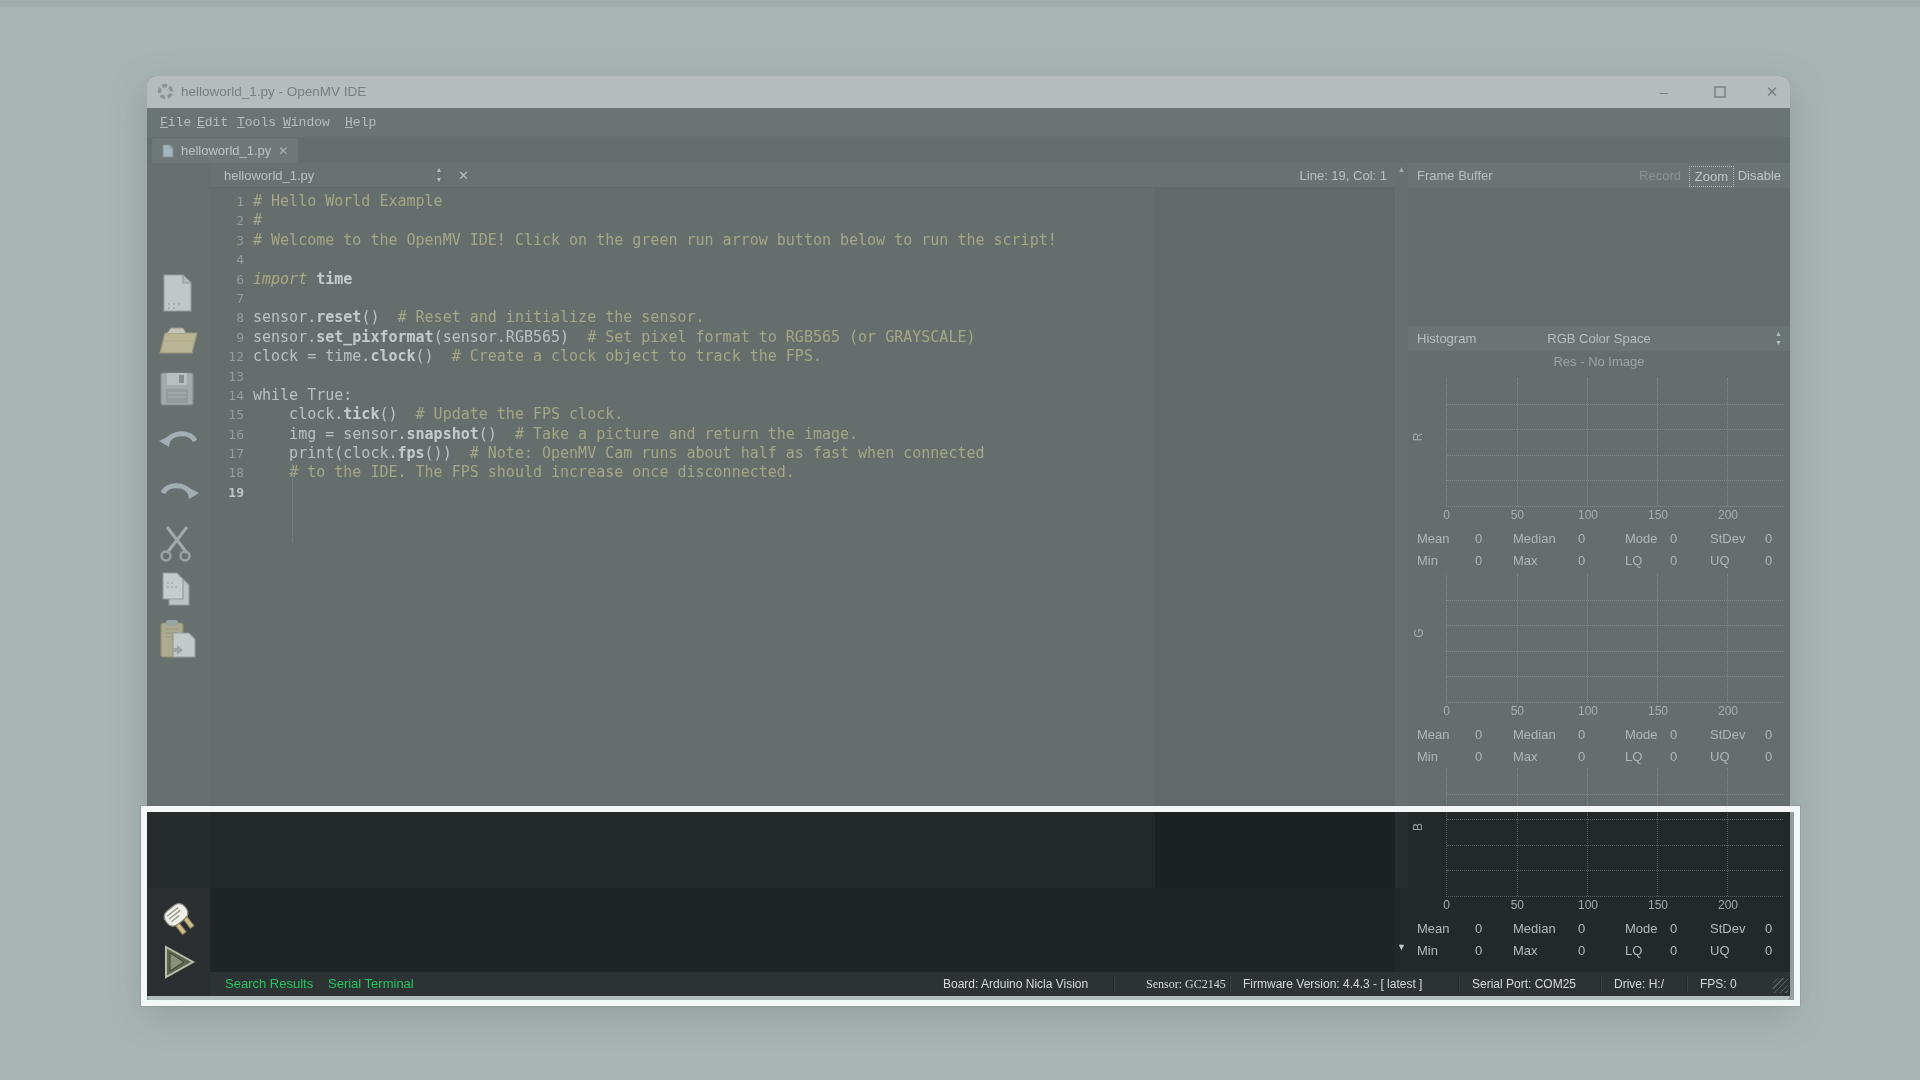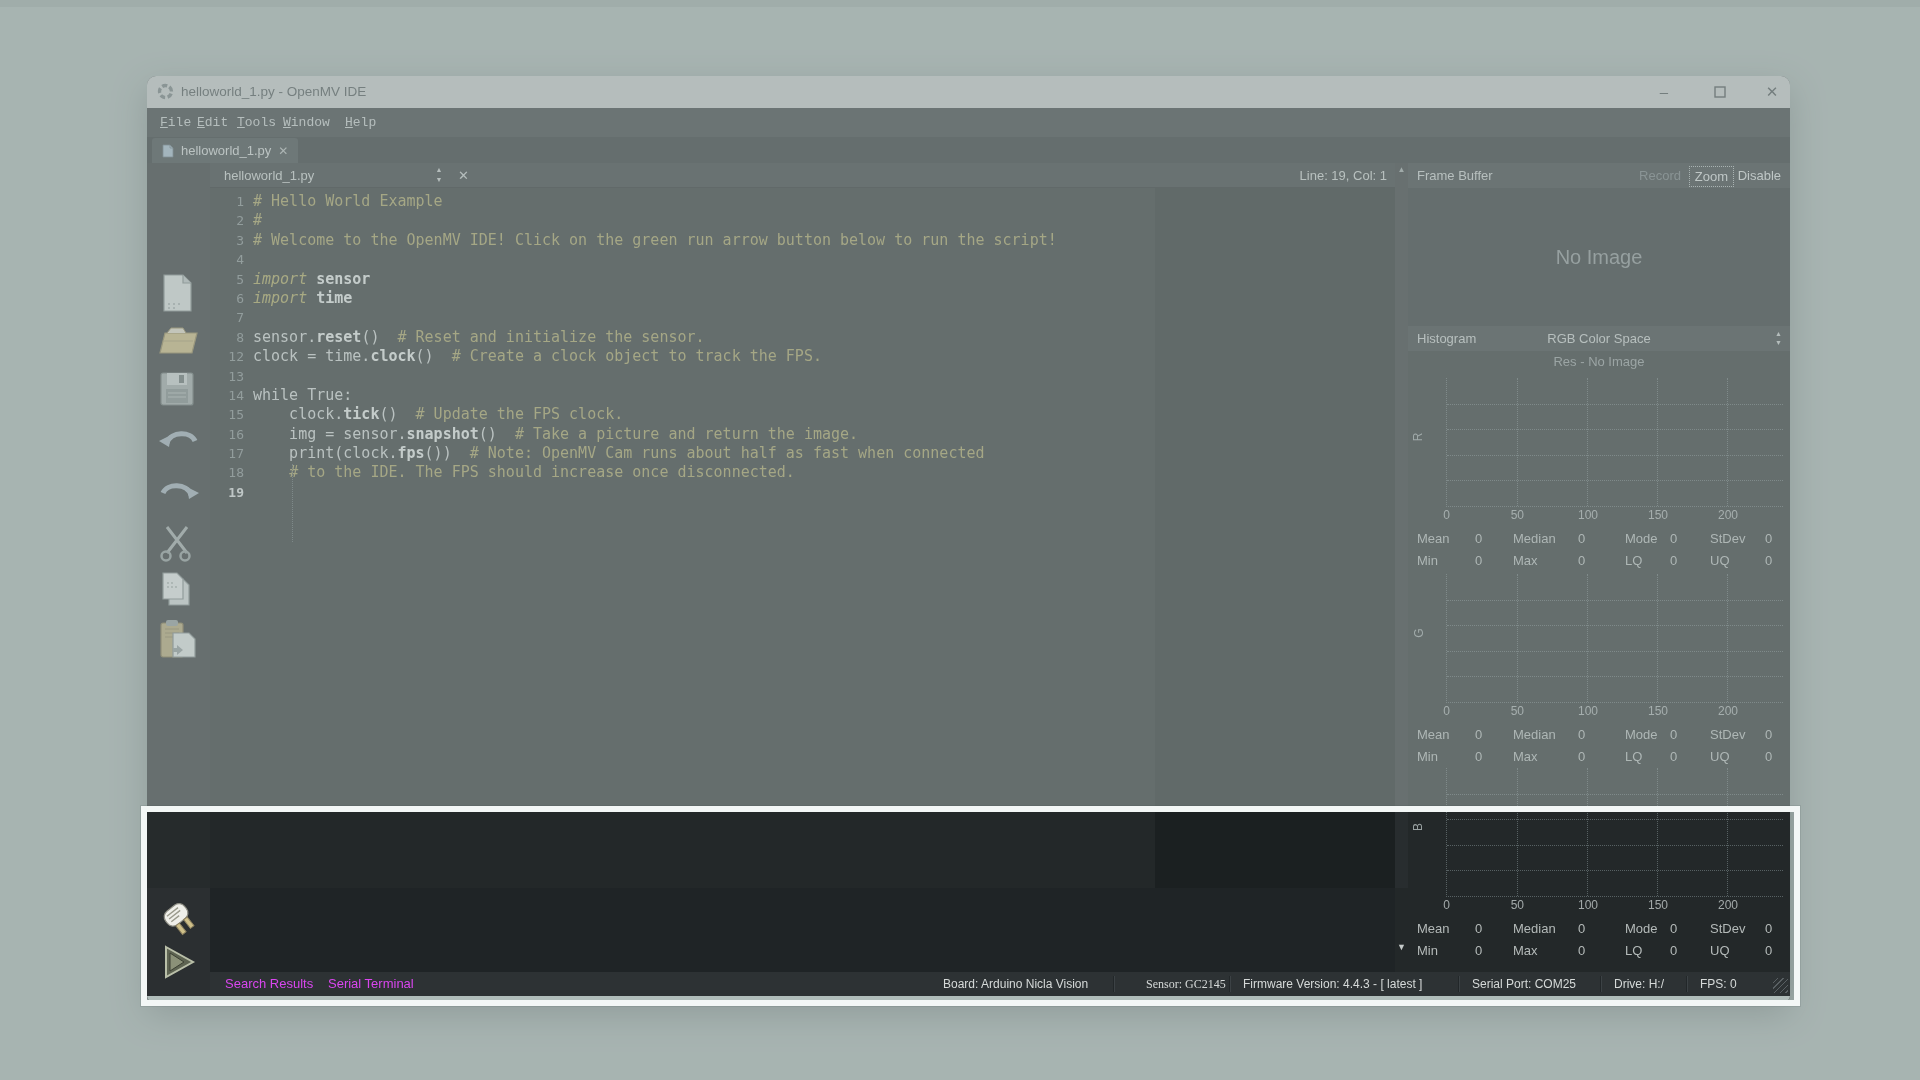--- a/index.html
+++ b/index.html
@@ -74,21 +74,21 @@
   .xticks{position:absolute;left:38px;top:130px;width:336px;height:20px;}
   .xtick{position:absolute;top:0;font-size:12px;color:#a3aaaa;transform:translateX(-40%);}
   .stat-row{position:absolute;left:0;width:382px;height:22px;}
   .stat{position:absolute;top:0;height:22px;line-height:22px;font-size:13px;color:#b4bab9;}
 
   
   #iconcol2{left:0;top:812px;width:63px;height:108px;background:#2b2f31;}
   #terminal{left:63px;top:812px;width:1185px;height:84px;background:#1f2426;}
   #term-chevron{left:1248px;top:866px;width:13px;text-align:center;font-size:9px;color:#c5cac9;}
   #statusbar{left:63px;top:896px;width:1580px;height:24px;background:#2d3234;}
-  .btab{position:absolute;top:0;height:24px;line-height:24px;font-size:13px;color:#d946ef;}
+  .btab{position:absolute;top:0;height:24px;line-height:24px;font-size:13px;color:#22c55e;}
   .status-item{position:absolute;top:0;height:24px;line-height:24px;font-size:12px;color:#d6dad9;white-space:nowrap;}
   .status-div{position:absolute;top:4px;width:1px;height:16px;background:#222729;border-right:1px solid #3c4245;}
   #grip{position:absolute;right:2px;top:6px;width:15px;height:15px;
     background:repeating-linear-gradient(135deg,transparent 0 3px,#596063 3px 4px);}
   #bottomedge{left:0;top:920px;width:1643px;height:6px;background:#b0bdba;}
 
   
   .dim{background:rgba(167,180,177,0.5);z-index:5;}
   #dim-top{left:0;top:0;width:1920px;height:806px;}
   #dim-left{left:0;top:806px;width:141px;height:200px;}
@@ -223,24 +223,24 @@
       <span class="abs" id="cursor-status">Line: 19, Col: 1</span>
     </div>
 
     <div class="abs" id="editor">
       <div class="abs" id="margin-zone"></div>
       <div class="abs" id="codewrap">
           <div class="code-line"><span class="ln">1</span><span class="tok-c"># Hello World Example</span></div>
           <div class="code-line"><span class="ln">2</span><span class="tok-c">#</span></div>
           <div class="code-line"><span class="ln">3</span><span class="tok-c"># Welcome to the OpenMV IDE! Click on the green run arrow button below to run the script!</span></div>
           <div class="code-line"><span class="ln">4</span></div>
-          <div class="code-line"><span class="ln">5</span><span class="tok-k">import </span><span class="tok-m">sensor</span></div>
           <div class="code-line"><span class="ln">6</span><span class="tok-k">import </span><span class="tok-m">time</span></div>
           <div class="code-line"><span class="ln">7</span></div>
           <div class="code-line"><span class="ln">8</span><span class="tok-d">sensor.</span><span class="tok-f">reset</span><span class="tok-d">()  </span><span class="tok-c"># Reset and initialize the sensor.</span></div>
+          <div class="code-line"><span class="ln">9</span><span class="tok-d">sensor.</span><span class="tok-f">set_pixformat</span><span class="tok-d">(sensor.RGB565)  </span><span class="tok-c"># Set pixel format to RGB565 (or GRAYSCALE)</span></div>
           <div class="code-line"><span class="ln">12</span><span class="tok-d">clock = time.</span><span class="tok-f">clock</span><span class="tok-d">()  </span><span class="tok-c"># Create a clock object to track the FPS.</span></div>
           <div class="code-line"><span class="ln">13</span></div>
           <div class="code-line"><span class="ln">14</span><span class="tok-d">while True:</span></div>
           <div class="code-line"><span class="ln">15</span><span class="tok-d">    clock.</span><span class="tok-f">tick</span><span class="tok-d">()  </span><span class="tok-c"># Update the FPS clock.</span></div>
           <div class="code-line"><span class="ln">16</span><span class="tok-d">    img = sensor.</span><span class="tok-f">snapshot</span><span class="tok-d">()  </span><span class="tok-c"># Take a picture and return the image.</span></div>
           <div class="code-line"><span class="ln">17</span><span class="tok-d">    print(clock.</span><span class="tok-f">fps</span><span class="tok-d">())  </span><span class="tok-c"># Note: OpenMV Cam runs about half as fast when connected</span></div>
           <div class="code-line"><span class="ln">18</span><span class="tok-d">    </span><span class="tok-c"># to the IDE. The FPS should increase once disconnected.</span></div>
           <div class="code-line"><span class="ln cur">19</span></div>
         </div>
       <div class="abs" id="indent-guide"></div>
@@ -248,23 +248,20 @@
     <div class="abs" id="scrollcol">
       <div class="abs" id="scroll-up">▲</div>
     </div>
 
     <div class="abs" id="rpanel">
       <div class="phead" id="fb-head">
         <span class="phead-label">Frame Buffer</span>
         <span class="fb-btn" id="fb-record" style="right:104px;">Record</span>
         <span class="fb-btn" id="fb-zoom" style="right:56px;">Zoom</span>
         <span class="fb-btn" id="fb-disable" style="right:4px;">Disable</span>
-      </div>
-      <div class="abs" id="fb-view">
-        <div id="fb-noimage">No Image</div>
       </div>
       <div class="phead" id="hist-head">
         <span class="phead-label">Histogram</span>
       </div>
       <div id="hist-space">RGB Color Space</div>
       <div id="hist-arrows">▲<br>▼</div>
       <div class="abs" id="hist-res">Res - No Image</div>
       <div id="charts">
           <div class="chart" style="top: 215px;">
             <span class="ch-label">R</span>

